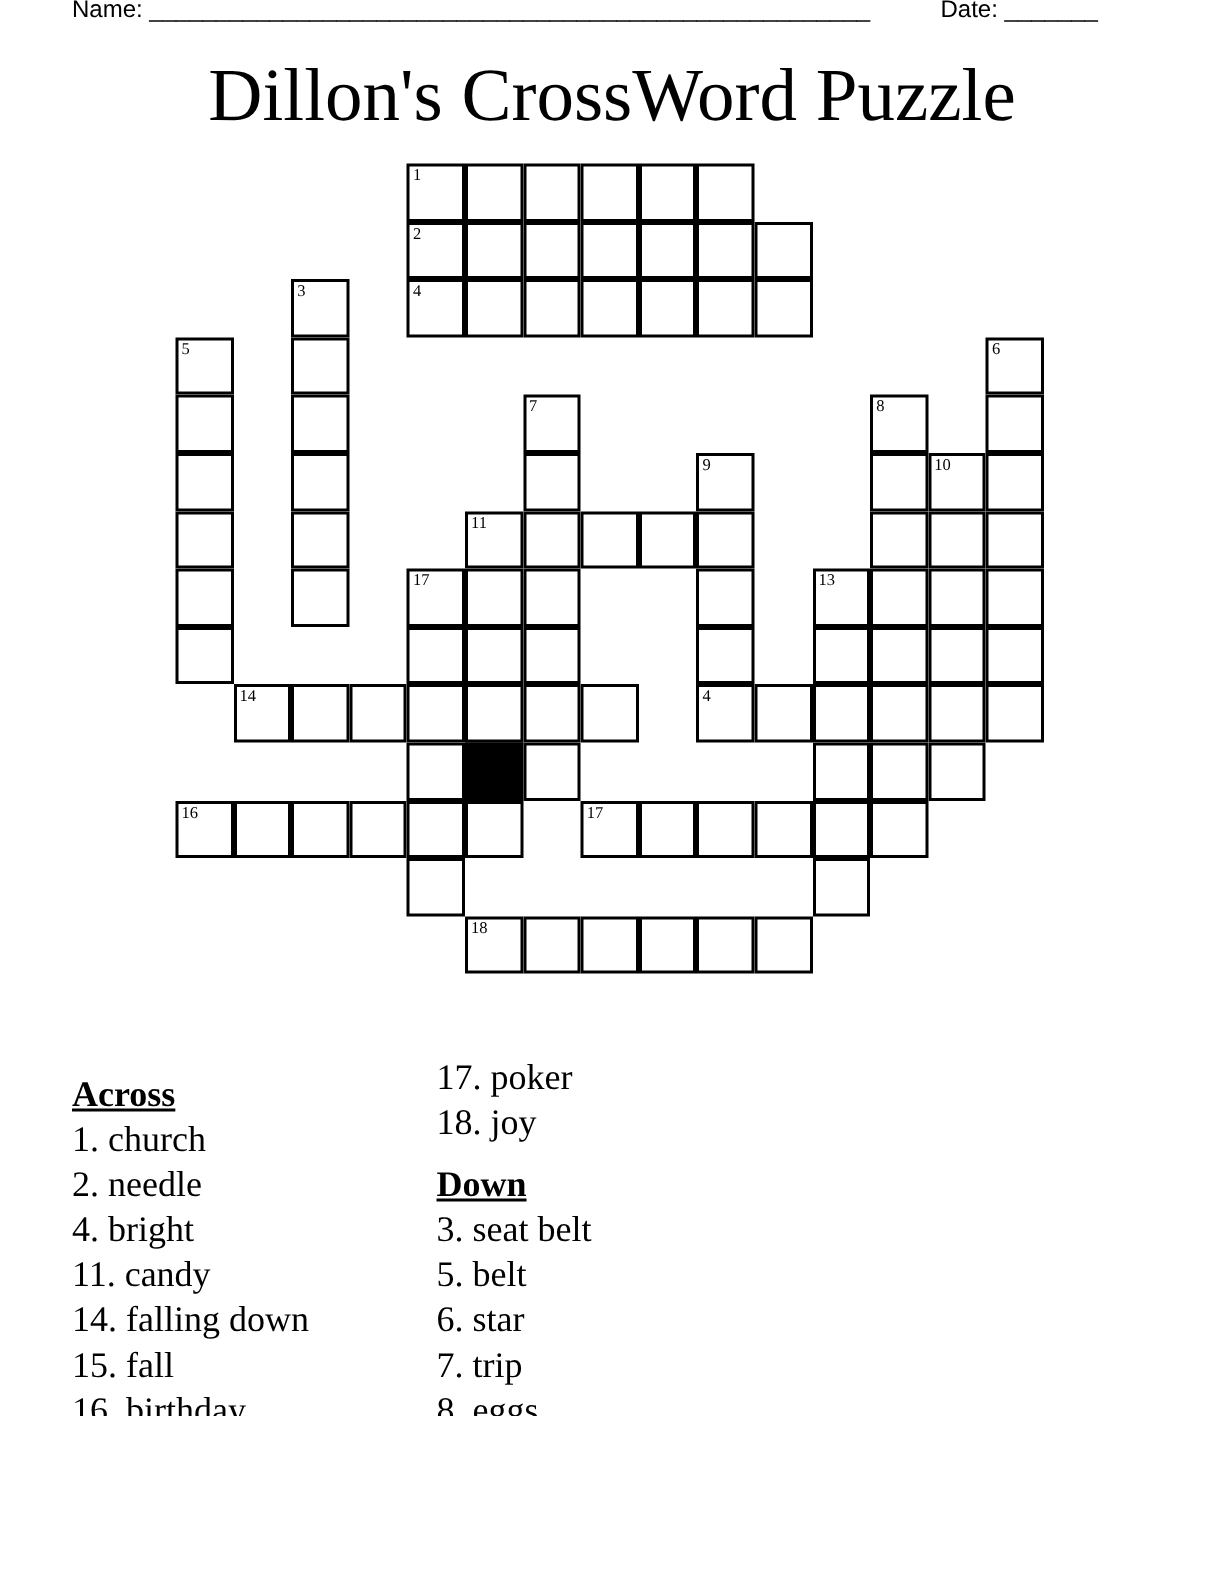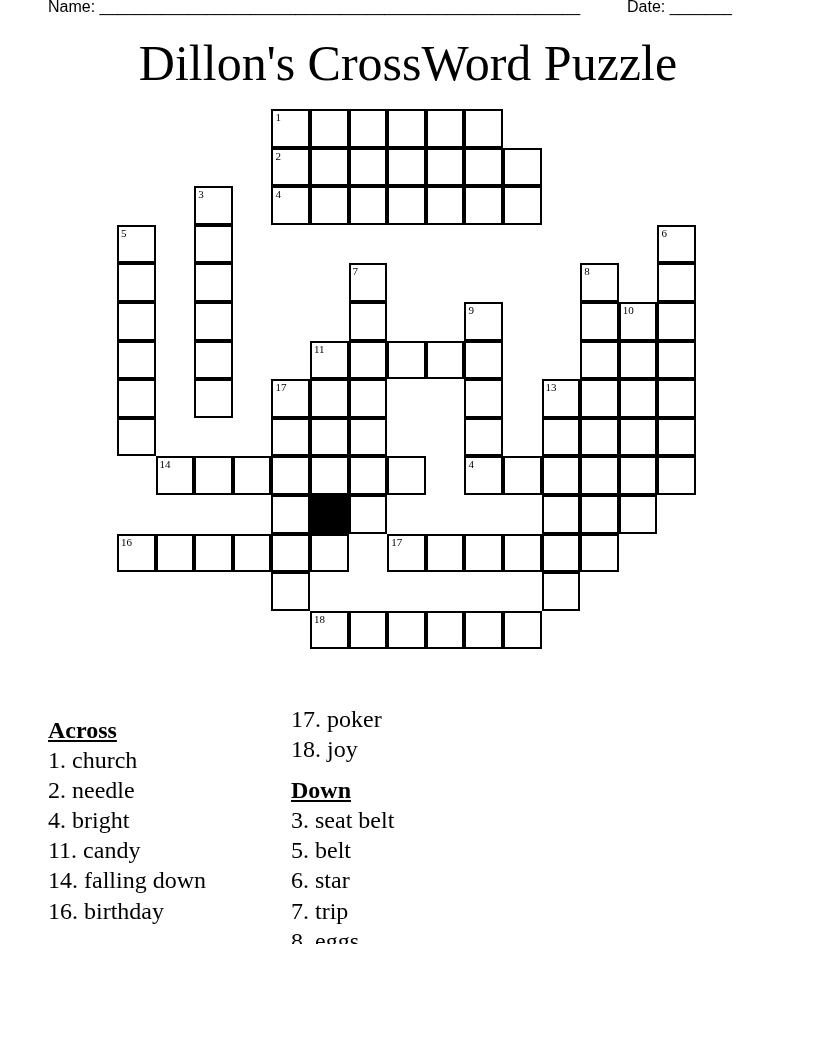--- a/index.html
+++ b/index.html
@@ -165,20 +165,21 @@
       <div class="cell" style="left: 386px; top: 501.8px;"></div>
     </div>
 
   <div class="clues" style="left:48px;">
     <div class="h">Across</div>
     <div><b>1.</b> <span>church</span></div>
     <div><b>2.</b> <span>needle</span></div>
     <div><b>4.</b> <span>bright</span></div>
     <div><b>11.</b> <span>candy</span></div>
     <div><b>14.</b> <span>falling down</span></div>
+    <div><b>15.</b> <span>fall</span></div>
     <div><b>16.</b> <span>birthday</span></div>
   </div>
 
   <div class="clues" style="left:291px;">
     <div><b>17.</b> <span>poker</span></div>
     <div><b>18.</b> <span>joy</span></div>
     <div class="h">Down</div>
     <div><b>3.</b> <span>seat belt</span></div>
     <div><b>5.</b> <span>belt</span></div>
     <div><b>6.</b> <span>star</span></div>

